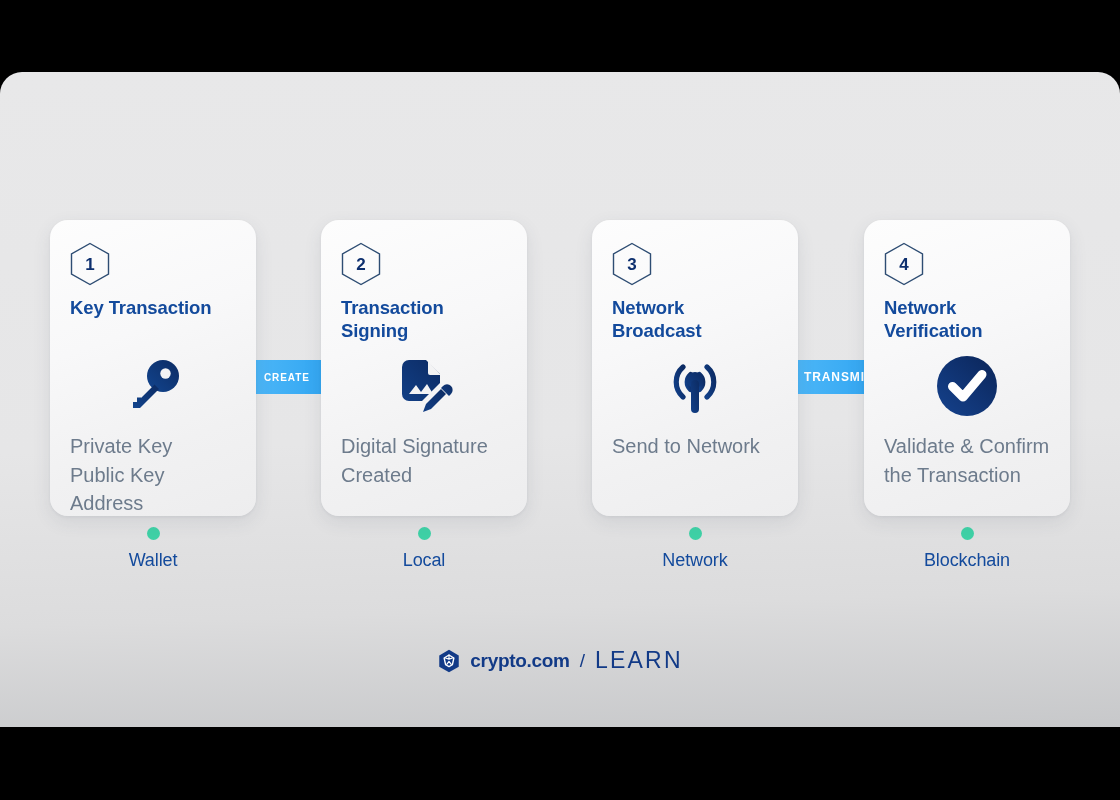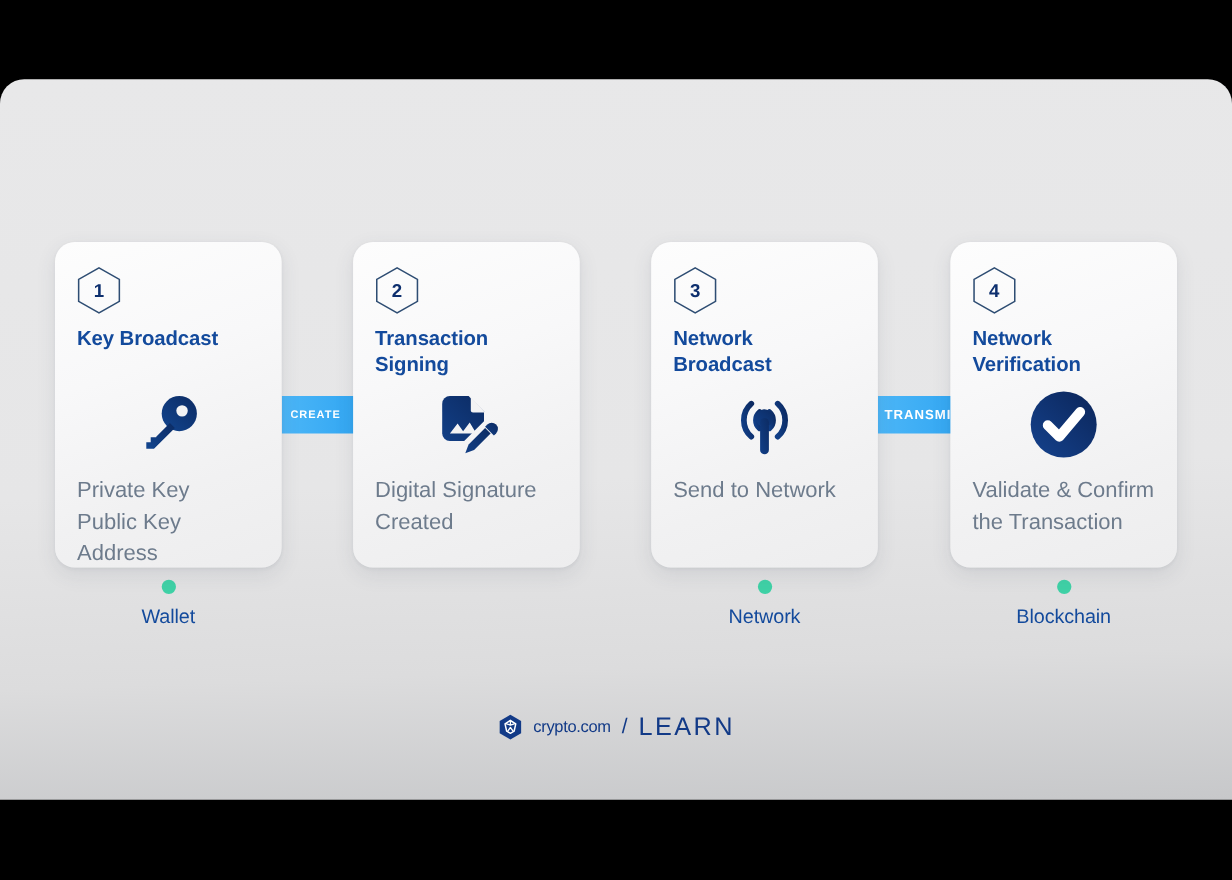--- a/index.html
+++ b/index.html
@@ -175,22 +175,22 @@
     left: 0;
     top: 575px;     
     width: 1120px;
     display: flex;
     align-items: center;
     justify-content: center;
     gap: 9px;
   }
   .brand .logo-mark { width: 24px; height: 24px; display: block; }
   .brand .wordmark {
-    font-size: 15px;
-    font-weight: 400;
+    font-size: 19px;
+    font-weight: 700;
     color: #123a87;
     letter-spacing: -0.3px;
   }
   .brand .slash {
     font-size: 19px;
     font-weight: 400;
     color: #123a87;
     margin: 0 1px;
   }
   .brand .learn {
@@ -208,21 +208,21 @@
 
     <div class="flow">
 
       <div class="card c1">
         <div class="hexbadge">
           <svg viewBox="0 0 40 44" width="40" height="44">
             <polygon points="20,1.5 38.5,12 38.5,32 20,42.5 1.5,32 1.5,12" fill="none" stroke="#2e4d73" stroke-width="1.4"></polygon>
           </svg>
           <span class="num">1</span>
         </div>
-        <div class="card-title">Key Broadcast</div>
+        <div class="card-title">Key Transaction</div>
         <div class="icon-slot">
           <svg width="64" height="64" viewBox="0 0 64 64">
             <defs>
               <linearGradient id="gKey" x1="0" y1="1" x2="1" y2="0">
                 <stop offset="0%" stop-color="#12458f"></stop>
                 <stop offset="100%" stop-color="#0c2b63"></stop>
               </linearGradient>
             </defs>
             <g fill="url(#gKey)">
               <circle cx="42" cy="22" r="16"></circle>
@@ -347,20 +347,24 @@
 the Transaction</div>
       </div>
 
     </div>
 
     <div class="legend">
       <div class="legend-item l1">
         <div class="dot"></div>
         <div class="legend-label">Wallet</div>
       </div>
+      <div class="legend-item l2">
+        <div class="dot"></div>
+        <div class="legend-label">Local</div>
+      </div>
       <div class="legend-item l3">
         <div class="dot"></div>
         <div class="legend-label">Network</div>
       </div>
       <div class="legend-item l4">
         <div class="dot"></div>
         <div class="legend-label">Blockchain</div>
       </div>
     </div>
 

